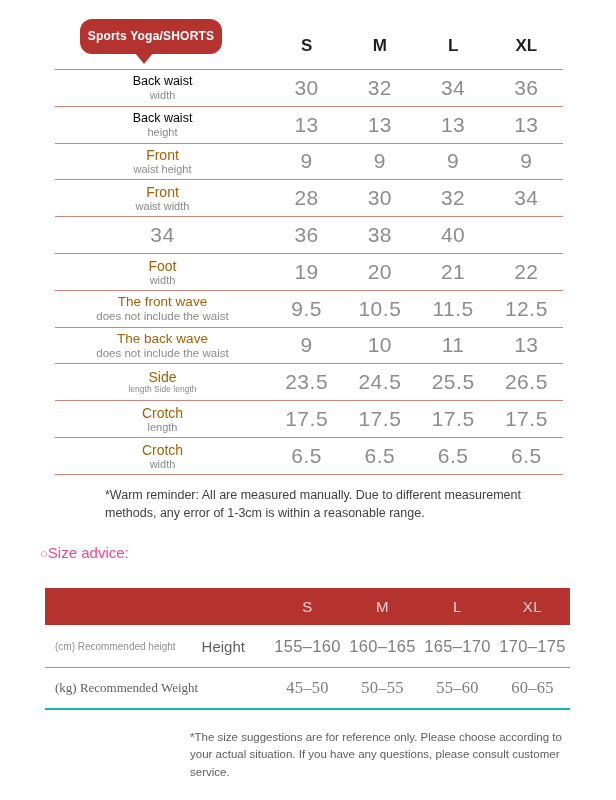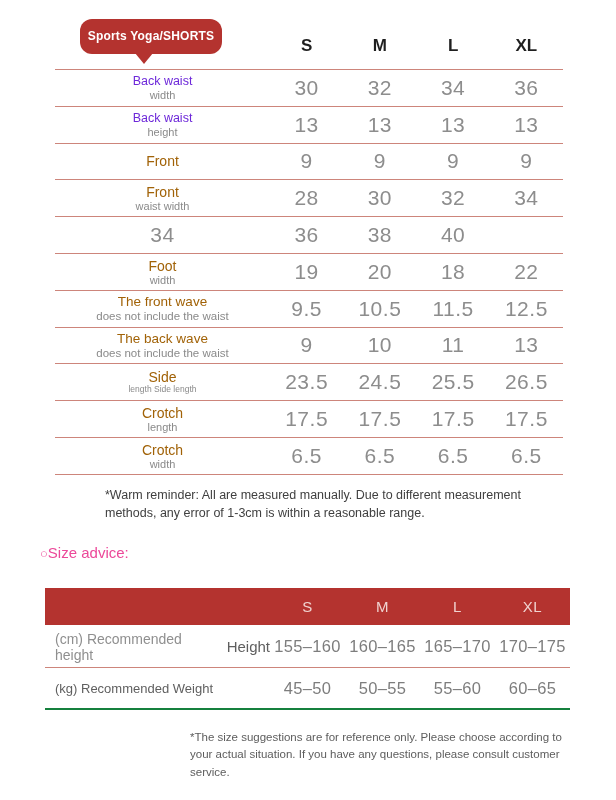--- a/index.html
+++ b/index.html
@@ -20,44 +20,44 @@
                display:grid; grid-template-columns:repeat(4,73.25px); }
   .mt-header .hcell { text-align:center; font-size:17px; font-weight:bold; color:#1f1f1f; }
 
   .main-table { position:absolute; left:55px; top:69px; width:508px;
                 border-top:1px solid #cd857b; }
   .mt-row { display:grid; grid-template-columns:215px repeat(4,73.25px);
             height:36.8px; align-items:center; border-bottom:1px solid #cd857b; }
   .mt-label { text-align:center; line-height:1.15; }
   .mt-label .l1 { display:block; font-size:14px; color:#a16207; }
   .mt-label .l2 { display:block; font-size:11px; color:#8a8a8a; }
-  .mt-row:nth-of-type(1) .l1, .mt-row:nth-of-type(2) .l1 { font-size:12.5px; color:#6d28d9;text-align:center; }
+  .mt-row:nth-of-type(1) .l1, .mt-row:nth-of-type(2) .l1 { font-size:12.5px; color:#000000;text-align:center; }
   .mt-row:nth-of-type(7) .l1, .mt-row:nth-of-type(8) .l1 { font-size:13.5px; }
   .mt-row:nth-of-type(7) .l2, .mt-row:nth-of-type(8) .l2 { font-size:11.5px; }
   .mt-row:nth-of-type(9) .l2 { font-size:8.5px; }
   .mt-val { text-align:center; font-size:21px; color:#8d8d8d; font-weight:normal; letter-spacing:.5px; }
 
   .warm-note { position:absolute; left:105px; top:486px; width:470px;
                font-size:12.5px; color:#404040; line-height:1.45; }
 
   
   .advice-heading { position:absolute; left:40px; top:544px; font-size:15px; color:#ec4899; }
   .advice-heading .circle { font-size:13px; }
 
   .advice-bar { position:absolute; left:45px; top:588px; width:525px; height:37px;
                 background:#b4332f; display:grid;
                 grid-template-columns:225px repeat(4,75px); align-items:center; }
   .advice-bar .hcell { text-align:center; font-size:15px; color:#f0d3d0; letter-spacing:.5px; }
 
   .advice-table { position:absolute; left:45px; top:626px; width:525px; }
   .adv-row { display:grid; grid-template-columns:225px repeat(4,75px);
              height:42px; align-items:center; border-bottom:1px solid #cd857b; }
-  .adv-row:last-child { border-bottom:2px solid #15803d; }
+  .adv-row:last-child { border-bottom:2px solid #14b8a6;font-family:Liberation Serif, serif; }
   .adv-label { padding-left:10px; display:flex; align-items:center; gap:26px; }
-  .adv-label .small { font-size:14px; color:#8f8f8f; }
+  .adv-label .small { font-size:10px; color:#8f8f8f; }
   .adv-label .big { font-size:15px; color:#5f5f5f; }
   .adv-row:nth-of-type(2) .big { font-size:13px; }
   .adv-val { text-align:center; font-size:16.5px; color:#7d7d7d; letter-spacing:.3px; }
 
   .advice-footnote { position:absolute; left:190px; top:720px; width:385px;
                      font-size:11.5px; color:#5d5d5d; line-height:1.5; text-align:left;margin-top:9px; }
 </style>
 </head>
 <body>
 
@@ -90,20 +90,21 @@
           <span class="l2">height</span>
         </div>
         <div class="mt-val">13</div>
         <div class="mt-val">13</div>
         <div class="mt-val">13</div>
         <div class="mt-val">13</div>
       </div>
       <div class="mt-row">
         <div class="mt-label">
           <span class="l1">Front</span>
+          <span class="l2">waist height</span>
         </div>
         <div class="mt-val">9</div>
         <div class="mt-val">9</div>
         <div class="mt-val">9</div>
         <div class="mt-val">9</div>
       </div>
       <div class="mt-row">
         <div class="mt-label">
           <span class="l1">Front</span>
           <span class="l2">waist width</span>
@@ -119,21 +120,21 @@
         <div class="mt-val">38</div>
         <div class="mt-val">40</div>
       </div>
       <div class="mt-row">
         <div class="mt-label">
           <span class="l1">Foot</span>
           <span class="l2">width</span>
         </div>
         <div class="mt-val">19</div>
         <div class="mt-val">20</div>
-        <div class="mt-val">18</div>
+        <div class="mt-val">21</div>
         <div class="mt-val">22</div>
       </div>
       <div class="mt-row">
         <div class="mt-label">
           <span class="l1">The front wave</span>
           <span class="l2">does not include the waist</span>
         </div>
         <div class="mt-val">9.5</div>
         <div class="mt-val">10.5</div>
         <div class="mt-val">11.5</div>

